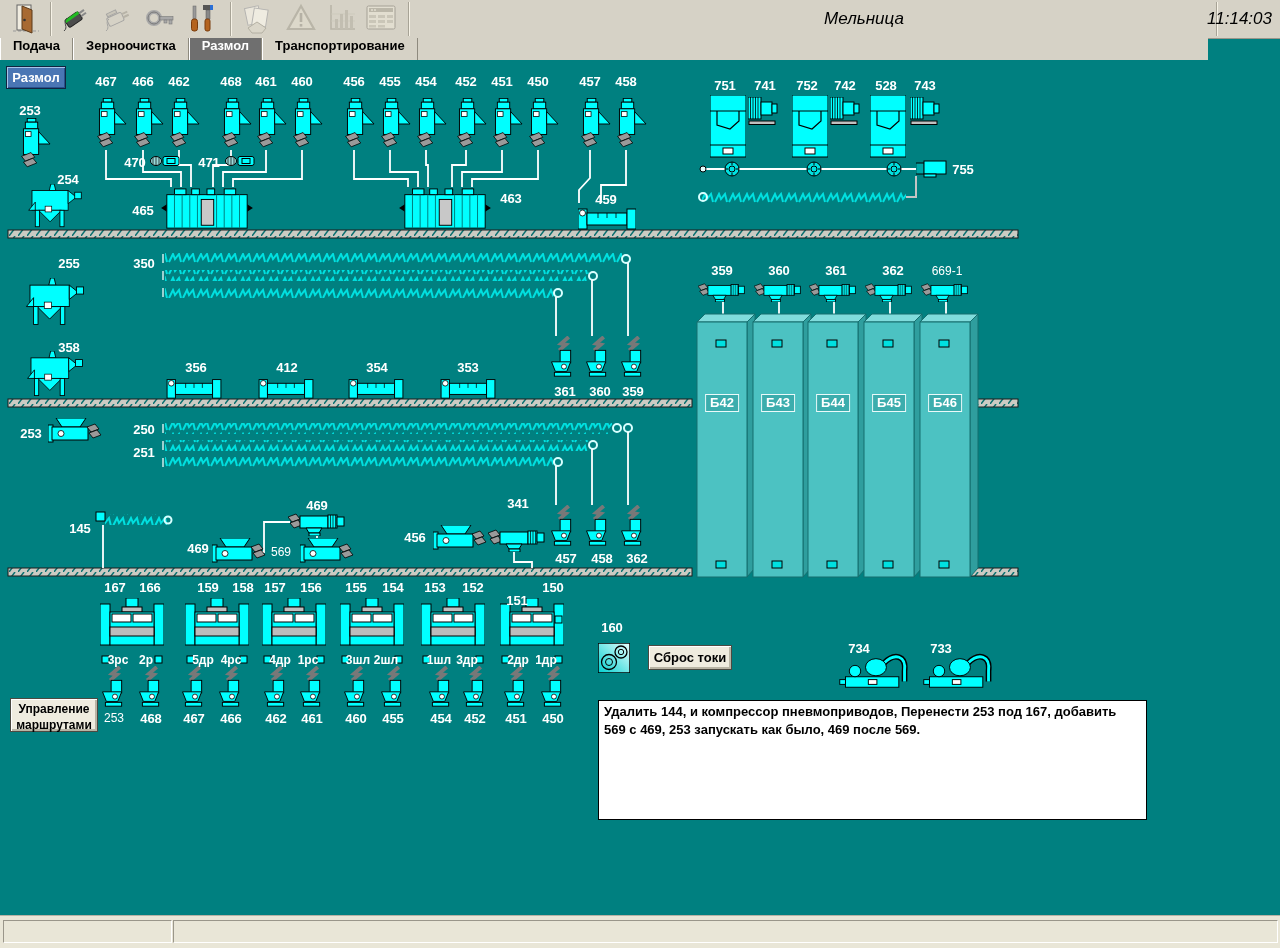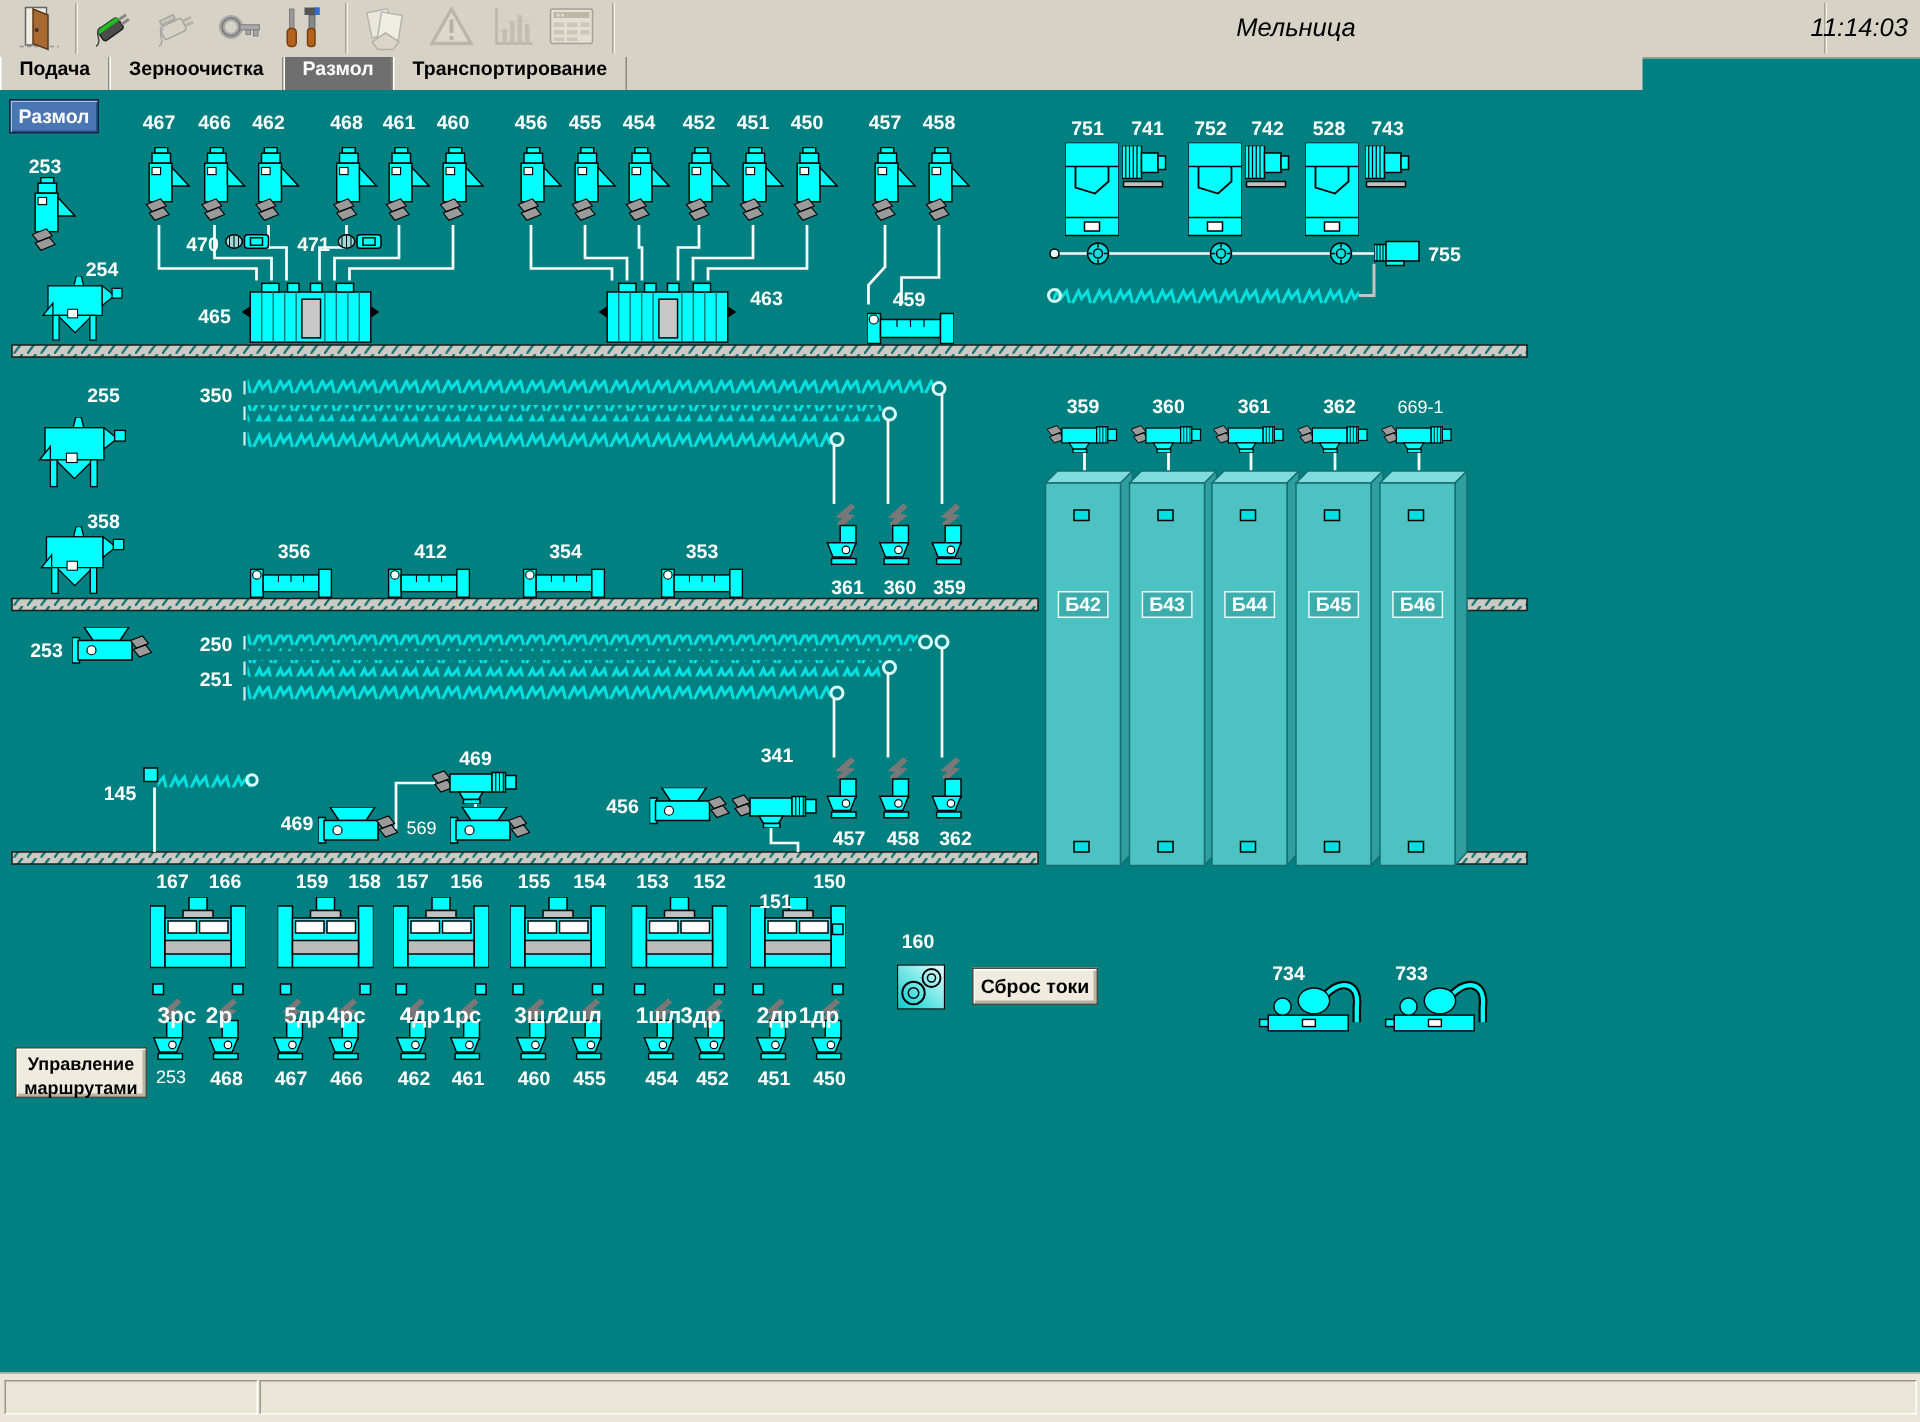--- a/index.html
+++ b/index.html
@@ -7,38 +7,38 @@
 
   
   .toolbar{position:absolute;top:0;left:0;width:1280px;height:38px;background:#d6d2c6;border-bottom:1px solid #9a968a;}
   .tb{position:absolute;top:3px;width:36px;height:32px;display:flex;align-items:center;justify-content:center;background:transparent;border:none;padding:0;}
   .dim{opacity:.75;}
   .vsep{position:absolute;top:2px;width:0;height:34px;border-left:1px solid #a7a396;border-right:1px solid #f6f2e6;}
   .title{position:absolute;left:820px;top:9px;transform:translateX(-50%);font:italic 17px "Liberation Sans",sans-serif;color:#000;margin-left:44px;}
   .clock{position:absolute;right:8px;top:9px;font:italic 17px "Liberation Sans",sans-serif;color:#000;}
 
   
-  .tabs{position:absolute;top:38px;left:0;width:1095px;height:22px;background:#d6d2c6;display:flex;}
+  .tabs{position:absolute;top:38px;left:0;width:1208px;height:22px;background:#d6d2c6;display:flex;}
   .tab{height:22px;line-height:22px;padding:0 12px;font:bold 13px "Liberation Sans",sans-serif;color:#000;border-left:1px solid #fff;border-right:1px solid #8e8a7e;cursor:default;}
   .tab.active{background:#6f6f6f;color:#fff;}
 
   
   .mimic{position:absolute;top:60px;left:0;width:1280px;height:855px;background:#008080;}
   .mimic svg.layer{position:absolute;left:0;top:0;}
   .cy{fill:#00ffff;stroke:#000;stroke-width:1;}
   .gy{fill:#9a9a9a;stroke:#000;stroke-width:.8;}
   .wl{stroke:#fff;stroke-width:1.8;fill:none;}
   .gl{stroke:#c4c4c4;stroke-width:2;fill:none;}
   .ring{fill:none;stroke:#d8ffff;stroke-width:2;}
   .floor{fill:url(#hatchP);stroke:#1c1c1c;stroke-width:1;}
   .aug{fill:url(#augP);}
 
   .lbl{position:absolute;transform:translateX(-50%);color:#fff;font:bold 13px/1.1 "Liberation Sans",sans-serif;white-space:nowrap;}
   .thin{font-weight:400;font-size:12px;}
-  .sub{font-size:15px;margin-top:16px;}
+  .sub{font-size:12px;}
   .binLbl{position:absolute;transform:translateX(-50%);color:#fff;font:bold 13px/16px "Liberation Sans",sans-serif;border:1px solid #eafafa;padding:0 4px;background:rgba(10,110,110,.25);}
 
   .btnBlue{position:absolute;left:6px;top:6px;width:58px;height:21px;background:#4a76b4;color:#fff;
     font:bold 13px/21px "Liberation Sans",sans-serif;text-align:center;border:1px solid #10243f;
     box-shadow:inset 1px 1px 0 #a9c4e8,inset -1px -1px 0 #28508c;cursor:default;}
   .btn95{position:absolute;background:#efecdf;color:#000;font:bold 13px "Liberation Sans",sans-serif;text-align:center;
     border:1px solid #4c4a42;box-shadow:inset 1px 1px 0 #fff,inset -2px -2px 0 #b9b5a5;cursor:default;}
   .note{position:absolute;left:598px;top:640px;width:537px;height:114px;background:#fff;border:1px solid #000;
     color:#000;font:bold 13px/1.4 "Liberation Sans",sans-serif;padding:2px 5px;}
 
@@ -600,20 +600,21 @@
     <span class="lbl" style="left:475px;top:652px">452</span>
     <span class="lbl" style="left:516px;top:652px">451</span>
     <span class="lbl" style="left:553px;top:652px">450</span>
 
     <span class="lbl" style="left:612px;top:561px">160</span>
     <span class="lbl" style="left:859px;top:582px">734</span>
     <span class="lbl" style="left:941px;top:582px">733</span>
 
     <div class="btn95" style="left:648px;top:585px;width:82px;height:23px;line-height:23px">Сброс токи</div>
     <div class="btn95" style="left:10px;top:638px;width:88px;height:34px;font-size:12px;line-height:1.3;padding-top:3px;box-sizing:border-box">Управление маршрутами</div>
+    <div class="note">Удалить 144, и компрессор пневмоприводов, Перенести 253 под 167, добавить 569 с 469, 253 запускать как было, 469 после 569.</div>
   </div>
 
   <div class="statusbar">
     <div class="sp" style="left:3px;width:167px"></div>
     <div class="sp" style="left:173px;right:2px"></div>
   </div>
 
 </div>
 
 </body></html>

